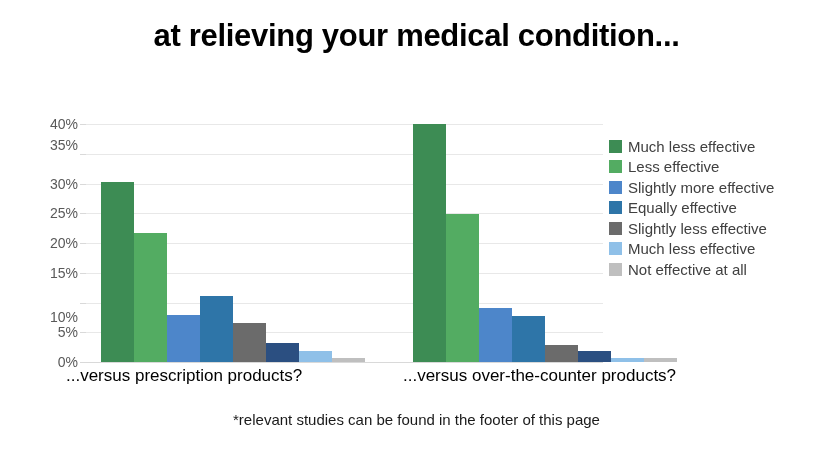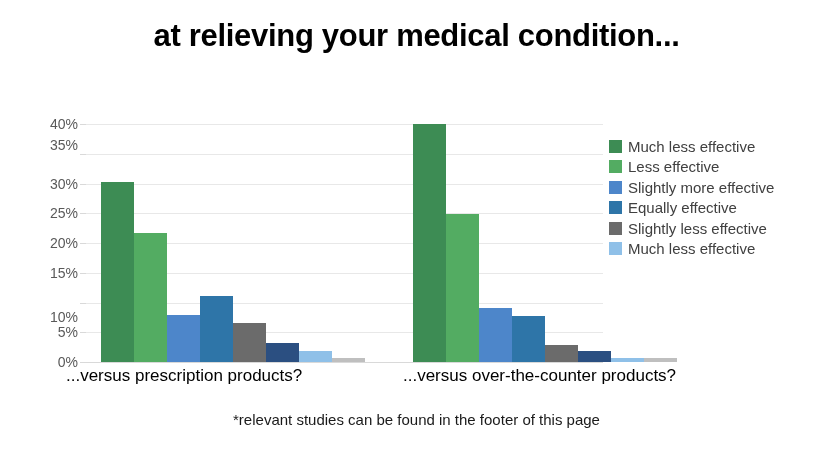--- a/index.html
+++ b/index.html
@@ -143,20 +143,24 @@
         <span class="legend-label">Equally effective</span>
       </div>
       <div class="legend-item">
         <span class="swatch" style="background: rgb(107, 107, 107);"></span>
         <span class="legend-label">Slightly less effective</span>
       </div>
       <div class="legend-item">
         <span class="swatch" style="background: rgb(143, 192, 232);"></span>
         <span class="legend-label">Much less effective</span>
       </div>
+      <div class="legend-item">
+        <span class="swatch" style="background: rgb(191, 191, 191);"></span>
+        <span class="legend-label">Not effective at all</span>
+      </div>
     </div>
 
   <div class="footnote">*relevant studies can be found in the footer of this page</div>
 <div class="tickmark" style="top: 362px; position: absolute;"></div>
     <div class="tickmark" style="top: 332.25px; position: absolute;"></div>
     <div class="tickmark" style="top: 302.5px; position: absolute;"></div>
     <div class="tickmark" style="top: 272.75px; position: absolute;"></div>
     <div class="tickmark" style="top: 243px; position: absolute;"></div>
     <div class="tickmark" style="top: 213.25px; position: absolute;"></div>
     <div class="tickmark" style="top: 183.5px; position: absolute;"></div>

